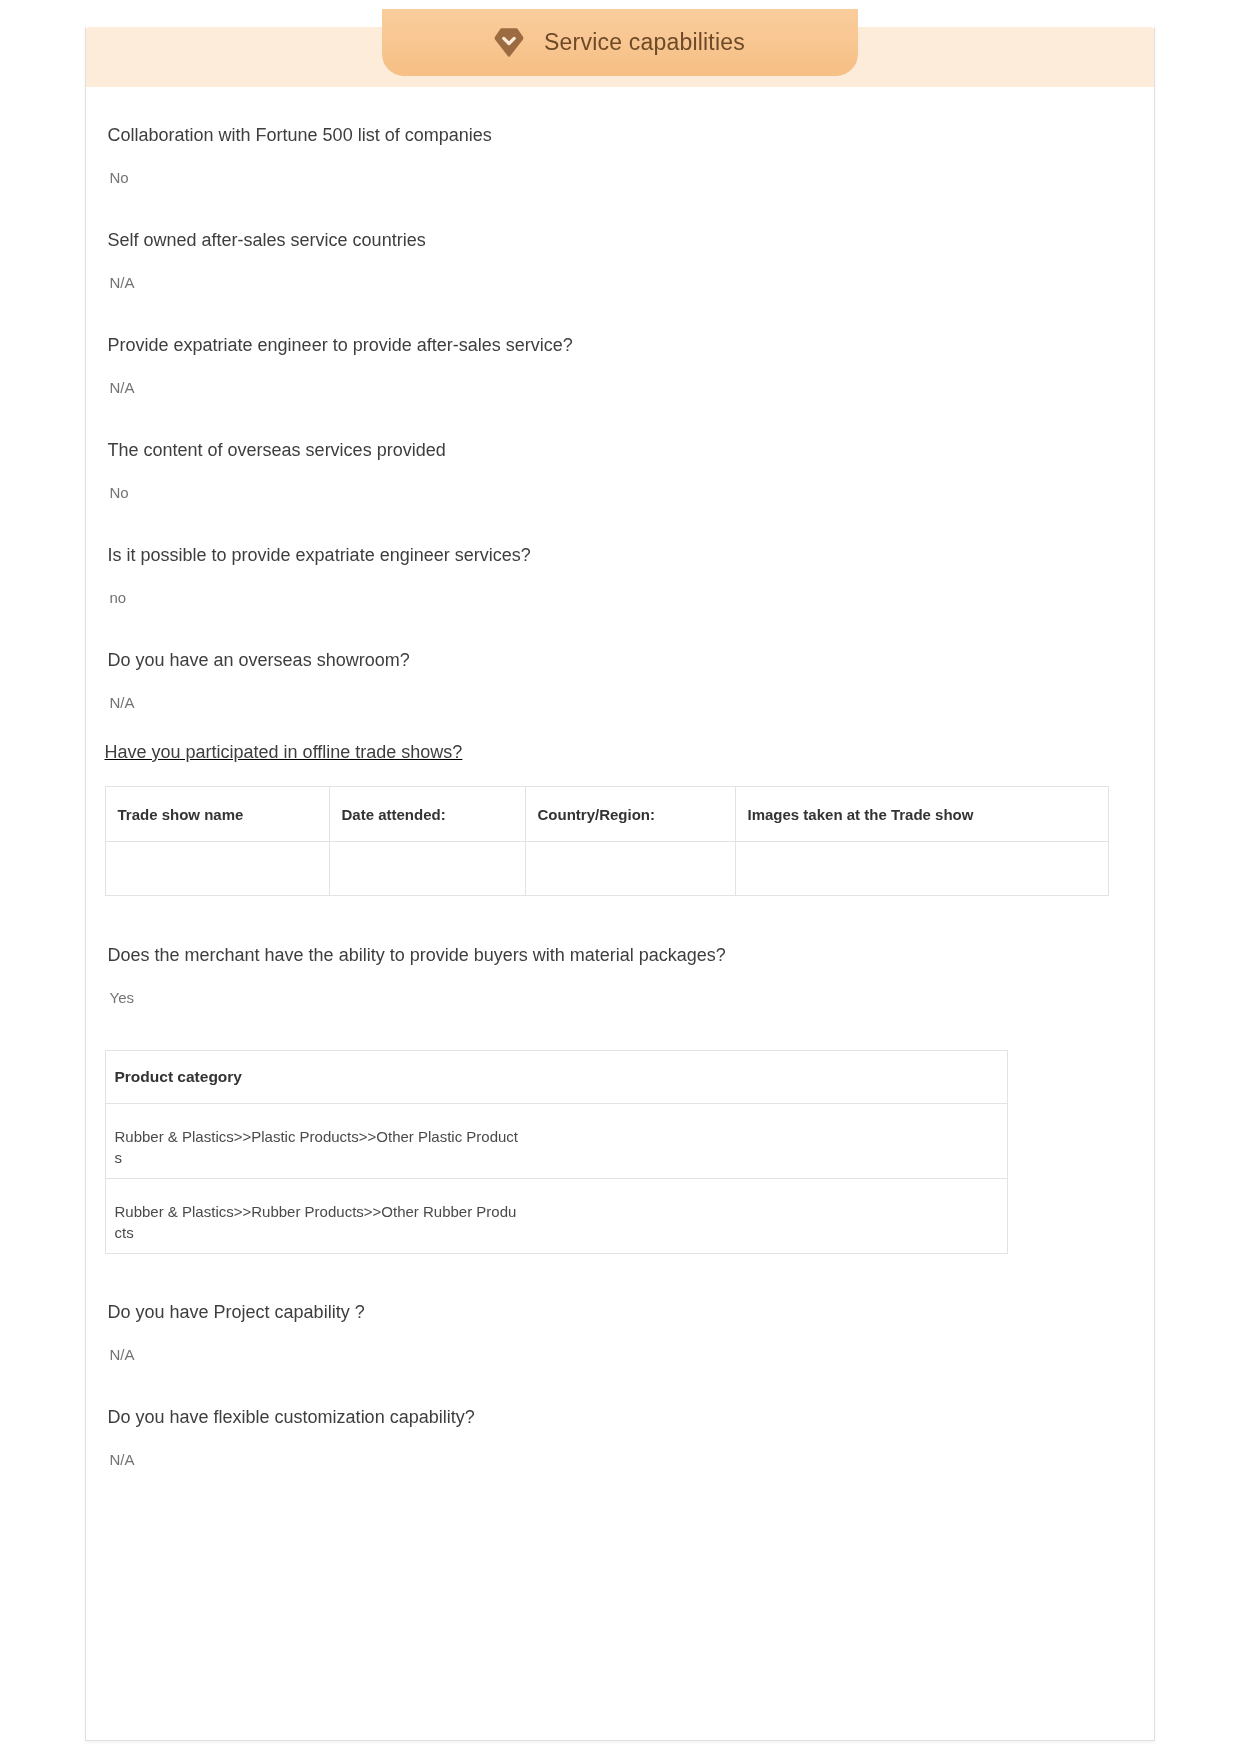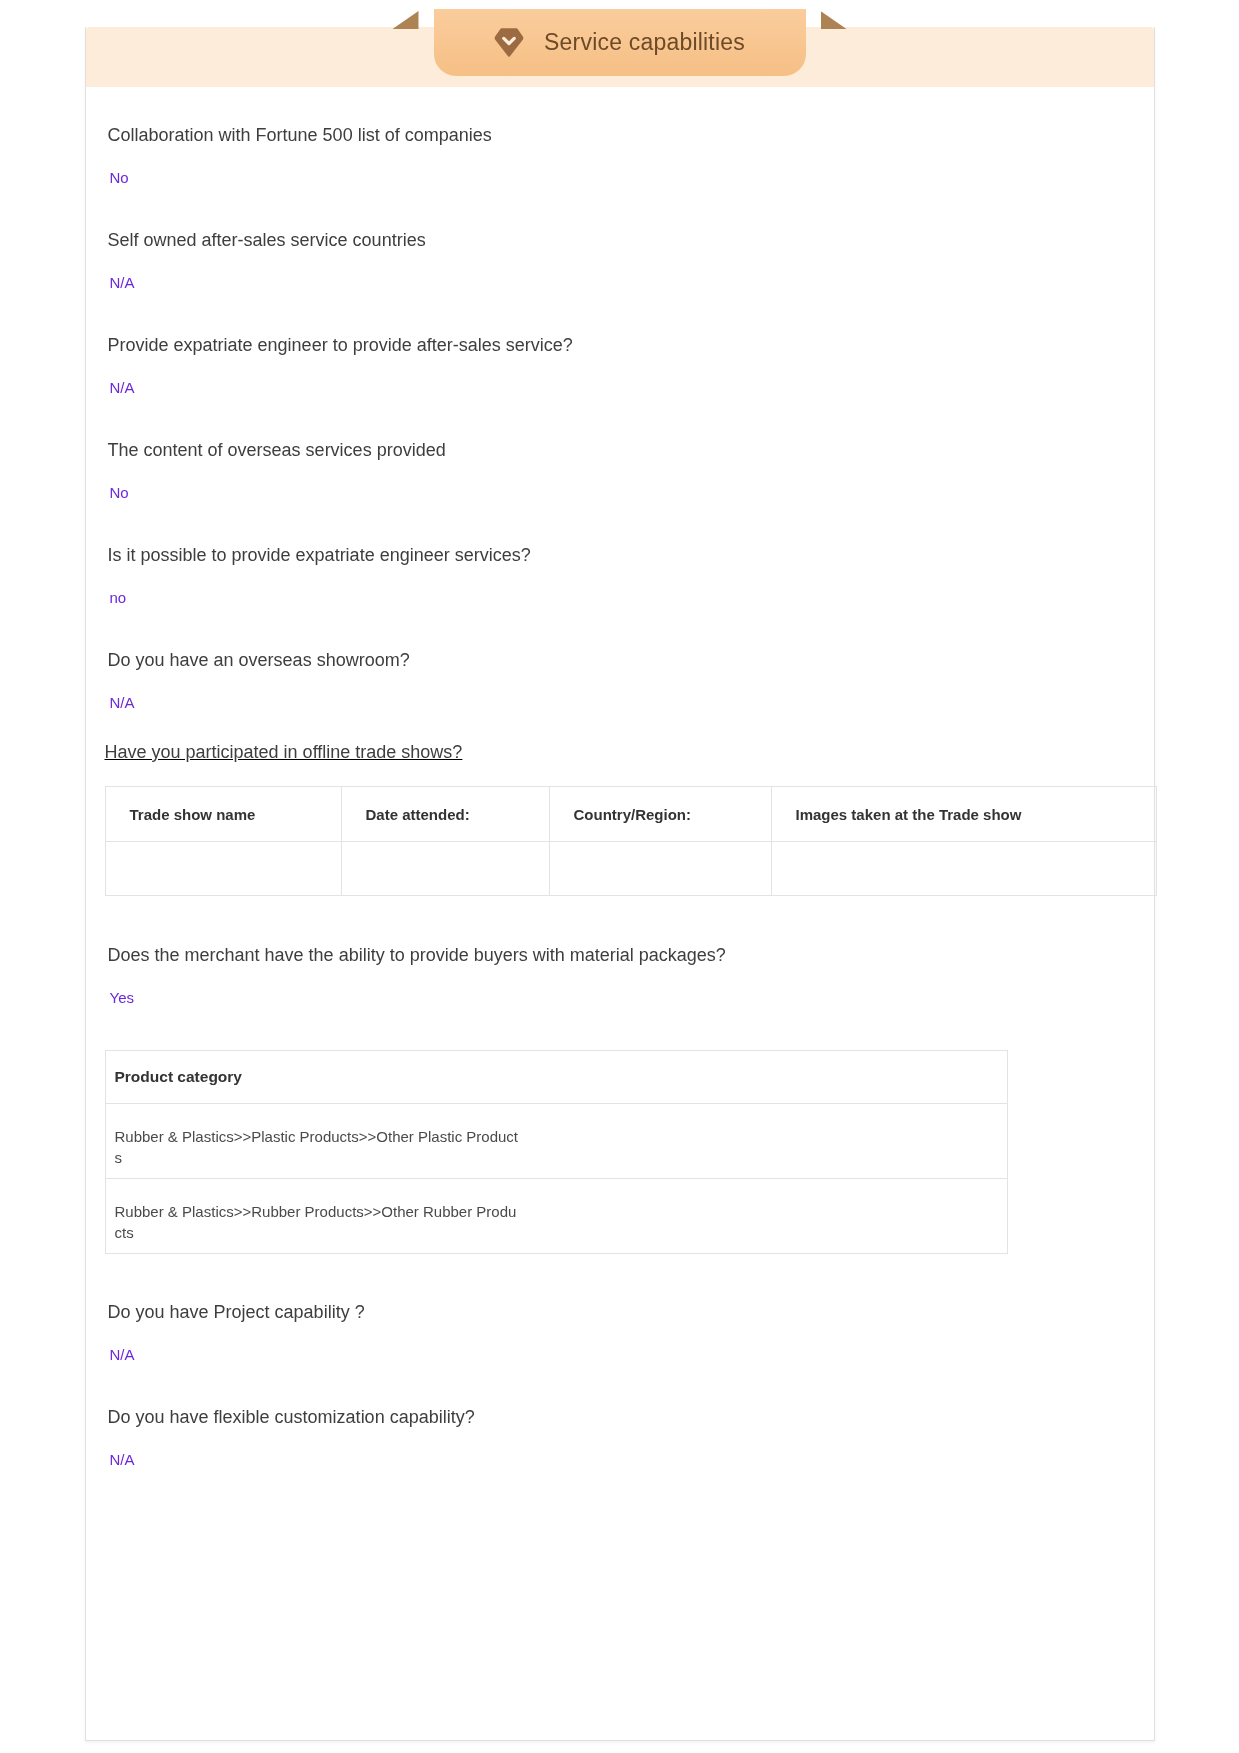--- a/index.html
+++ b/index.html
@@ -27,21 +27,21 @@
     height: 60px;
     background: #fcecd9;
     border-radius: 4px 4px 0 0;
     position: relative;
   }
   .ribbon {
     position: absolute;
     top: -18px;
     left: 50%;
     transform: translateX(-50%);
-    width: 372px;
+    width: 476px;
     height: 67px;
     background: linear-gradient(180deg, #fACD9D 0%, #f6bf85 100%);
     border-radius: 0 0 22px 22px;
     display: flex;
     align-items: center;
     justify-content: center;
     gap: 20px;
     z-index: 2;
   }
   .ribbon-fold {
@@ -75,39 +75,39 @@
   .qa.before-table { margin-bottom: 14px; padding-left: 19px; text-decoration: underline; }
   .question {
     font-size: 18px;
     line-height: 21px;
     color: #3e3e3e;
     margin: 0 0 23px 0;
   }
   .answer {
     font-size: 15px;
     line-height: 17px;
-    color: #6d28d9;
+    color: #737373;
     margin: 0;
     padding-left: 2px;
   }
   
   table {
     border-collapse: collapse;
     margin-left: 19px;
     width: 903px;
     table-layout: fixed;
   }
   th, td {
     border: 1px solid #e3e3e3;
     font-size: 15px;
     text-align: left;
     vertical-align: middle;
     padding: 0 12px;
   }
-  th { color: #333333; font-weight: bold; padding-left: 24px; }
+  th { color: #333333; font-weight: bold; }
   .trade-table { margin-bottom: 49px; }
   .trade-table th { height: 54px; }
   .trade-table td { height: 53px; }
   .trade-table .col1 { width: 199px; }
   .trade-table .col2 { width: 171px; }
   .trade-table .col3 { width: 185px; }
   .trade-table .col4 { width: 348px; }
   .product-table { margin-bottom: 48px; margin-top: 44px; }
   .product-table th { height: 52px; padding-left: 9px; font-size: 15.5px; }
   .product-table td {

